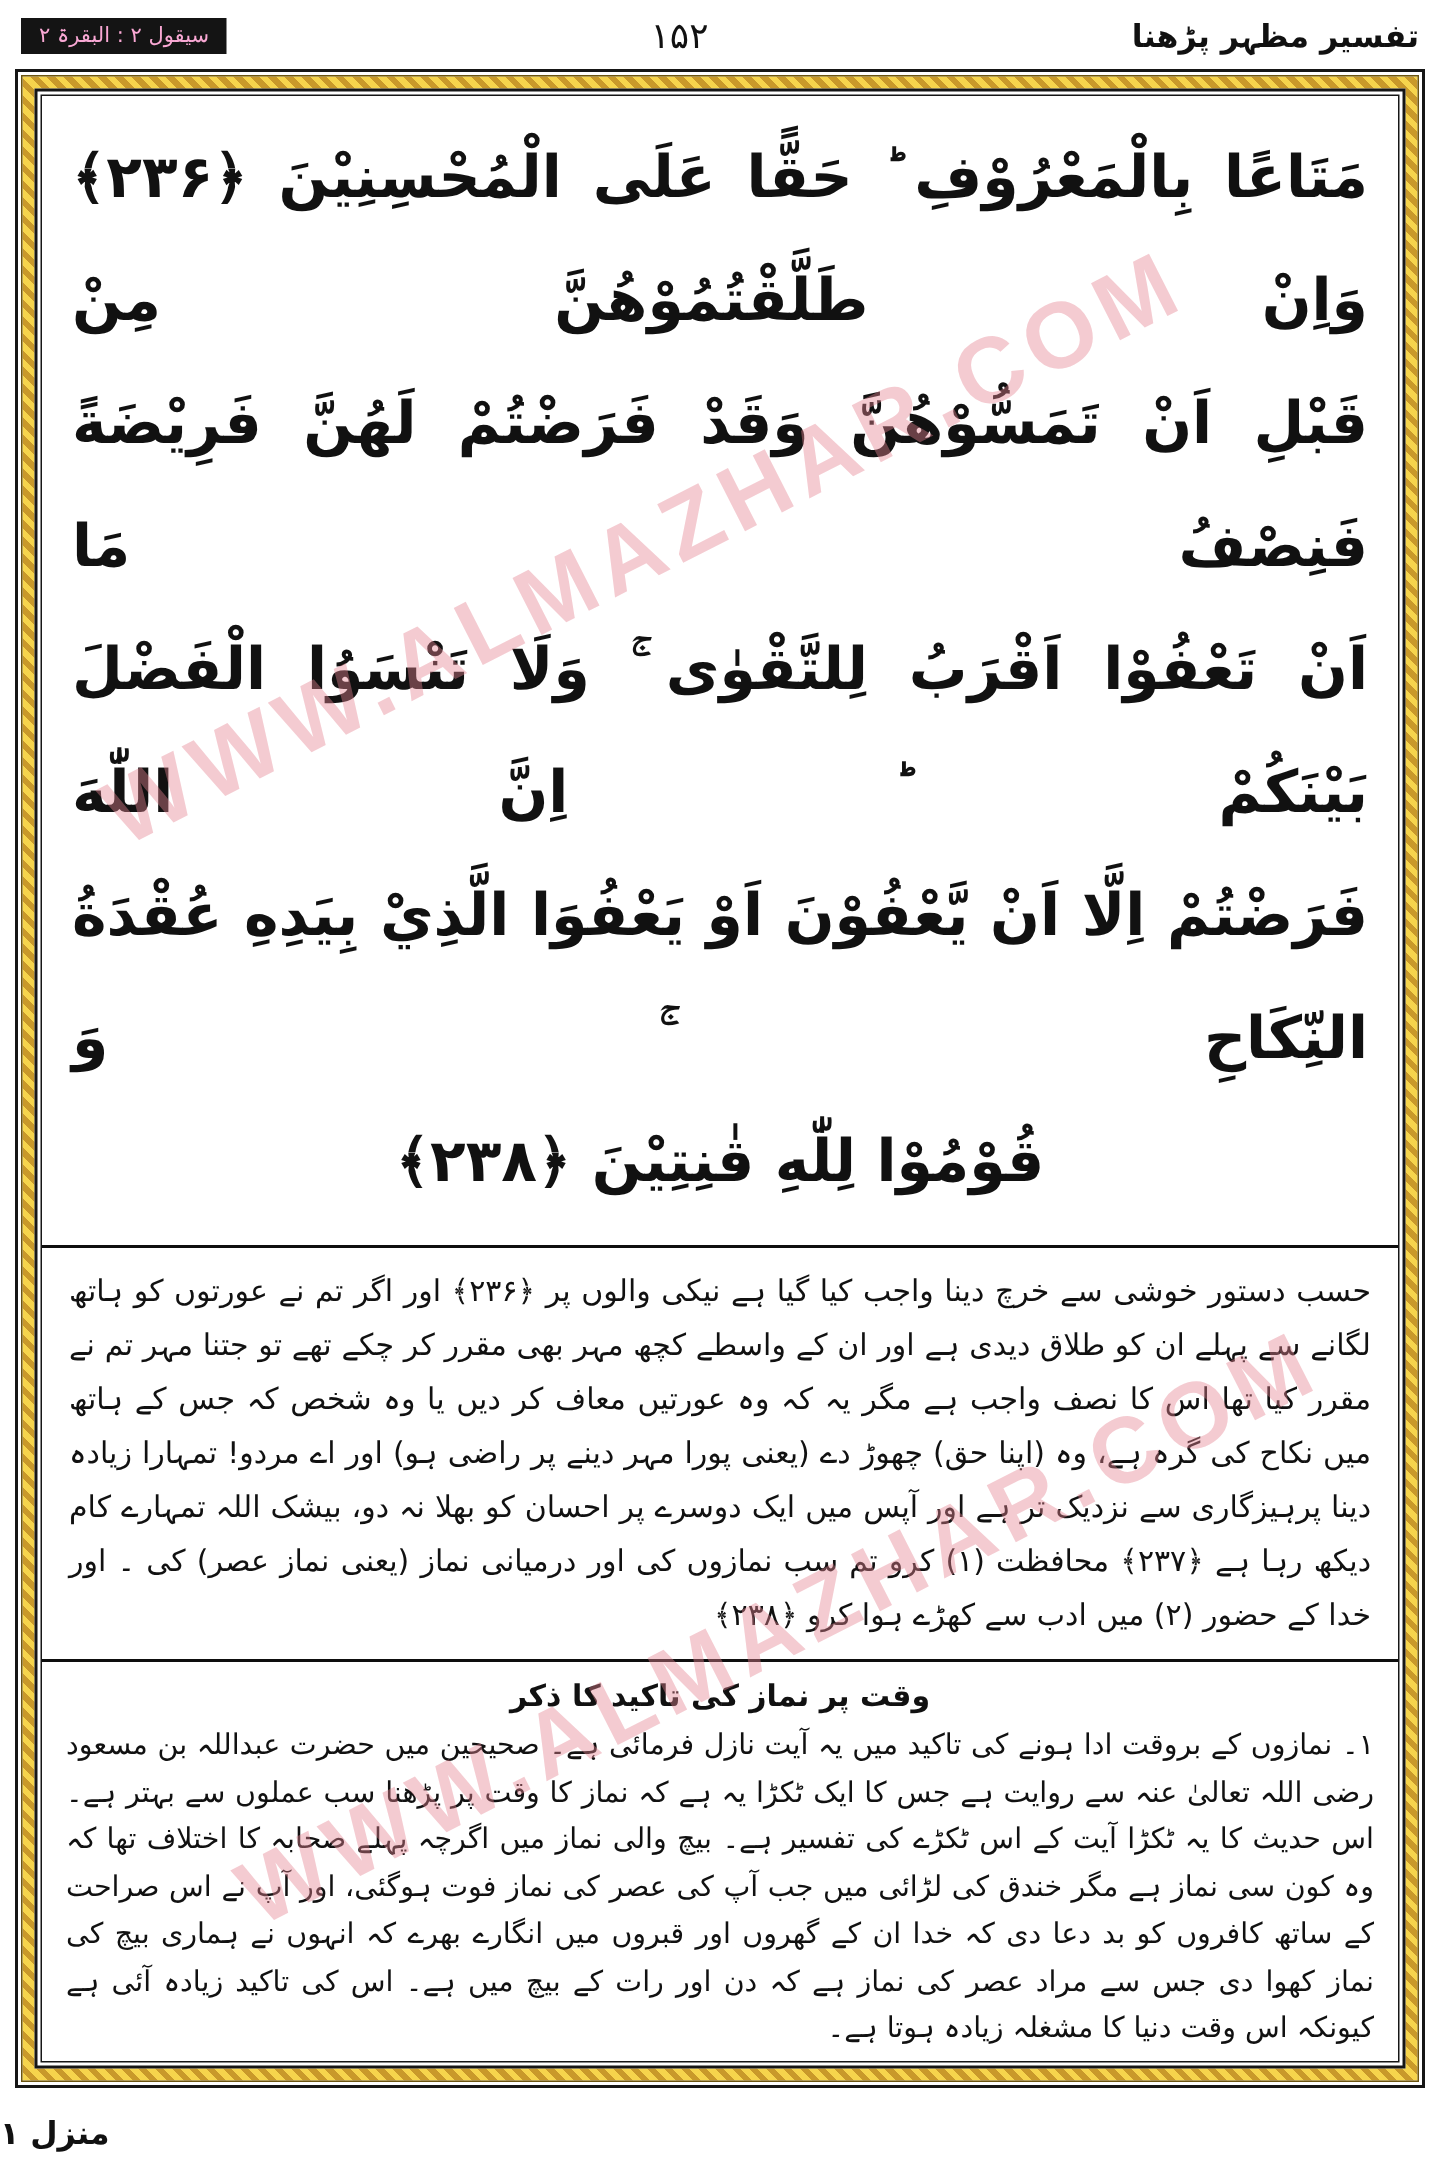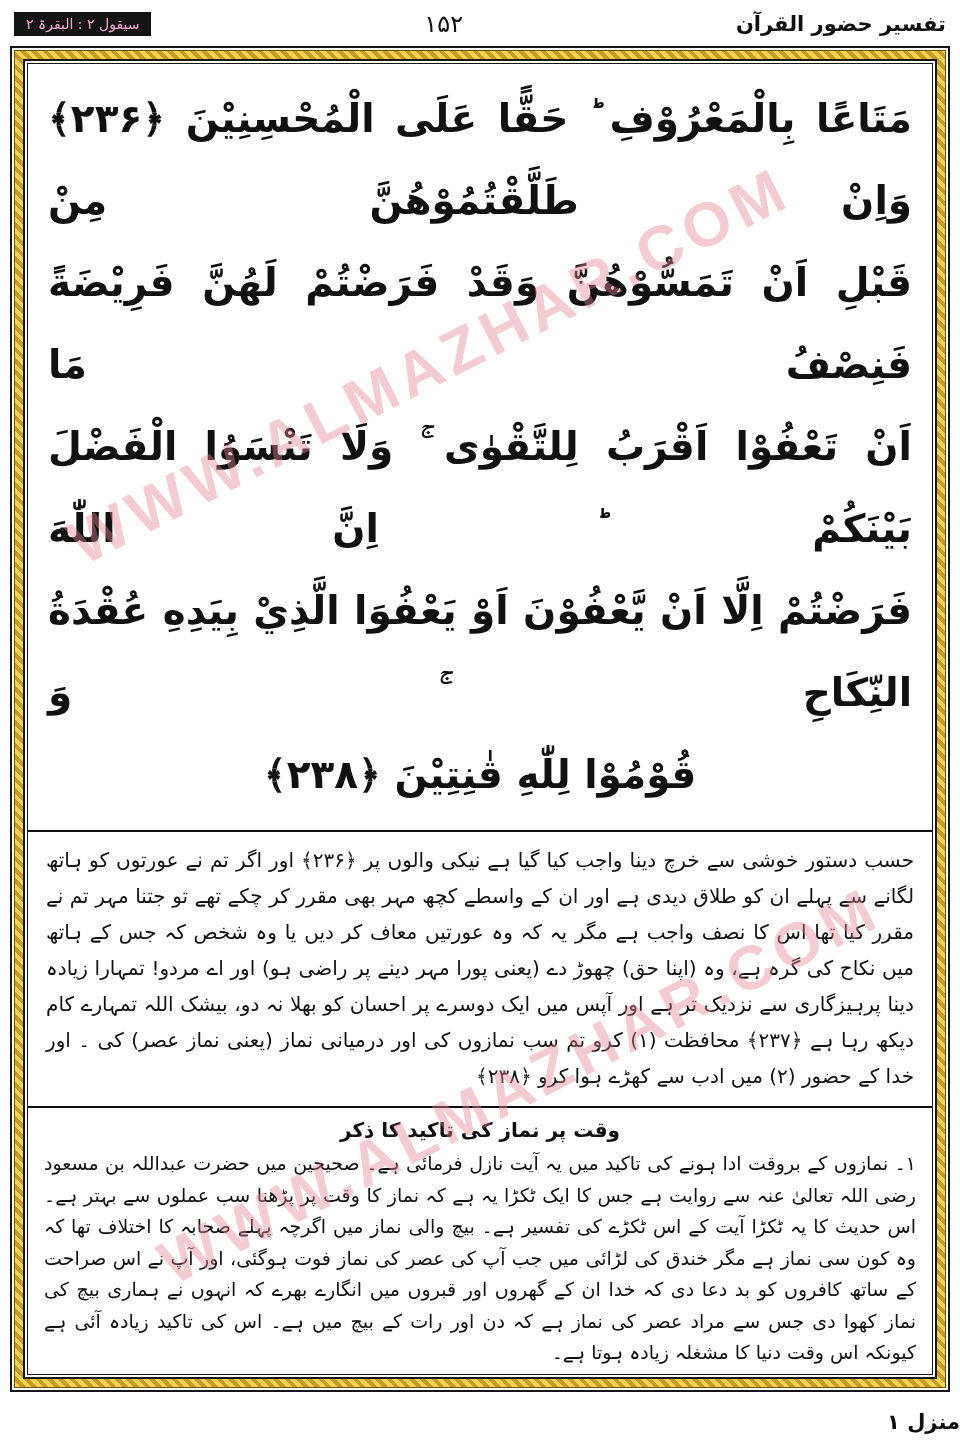--- a/index.html
+++ b/index.html
@@ -126,24 +126,24 @@
     font-size: 19px;
     line-height: 31.5px;
     text-align: justify;
     text-align-last: right;
     margin: 0 0 8px 0;
   }
 
   
   .footer {
     position: absolute;
-    left: 16px;
+    left: 0;
     right: 0;
     bottom: 6px;
-    text-align: right;
+    text-align: left;
     font-weight: bold;
     font-size: 21px;
   }
 
   
   .watermark {
     position: absolute;
     font-family: "Liberation Sans", sans-serif;
     font-weight: 700;
     font-size: 62px;
@@ -157,21 +157,21 @@
   }
   .wm1 { left: 30px; top: 330px; }
   .wm2 { left: 120px; top: 1050px; }
 </style>
 </head>
 <body>
 
 <div class="page">
 
   <div class="topbar">
-    <div class="header-title">تفسیر حضور القرآن</div>
+    <div class="header-title">تفسیر مظہر پڑھنا</div>
     <div class="page-number">۱۵۲</div>
     <div class="surah-box">سیقول ۲ : البقرۃ ۲</div>
   </div>
 
   <div class="frame-outer">
     <div class="frame-gold">
       <div class="frame-inner">
         <div class="content">
 
           <div class="arabic-section">

